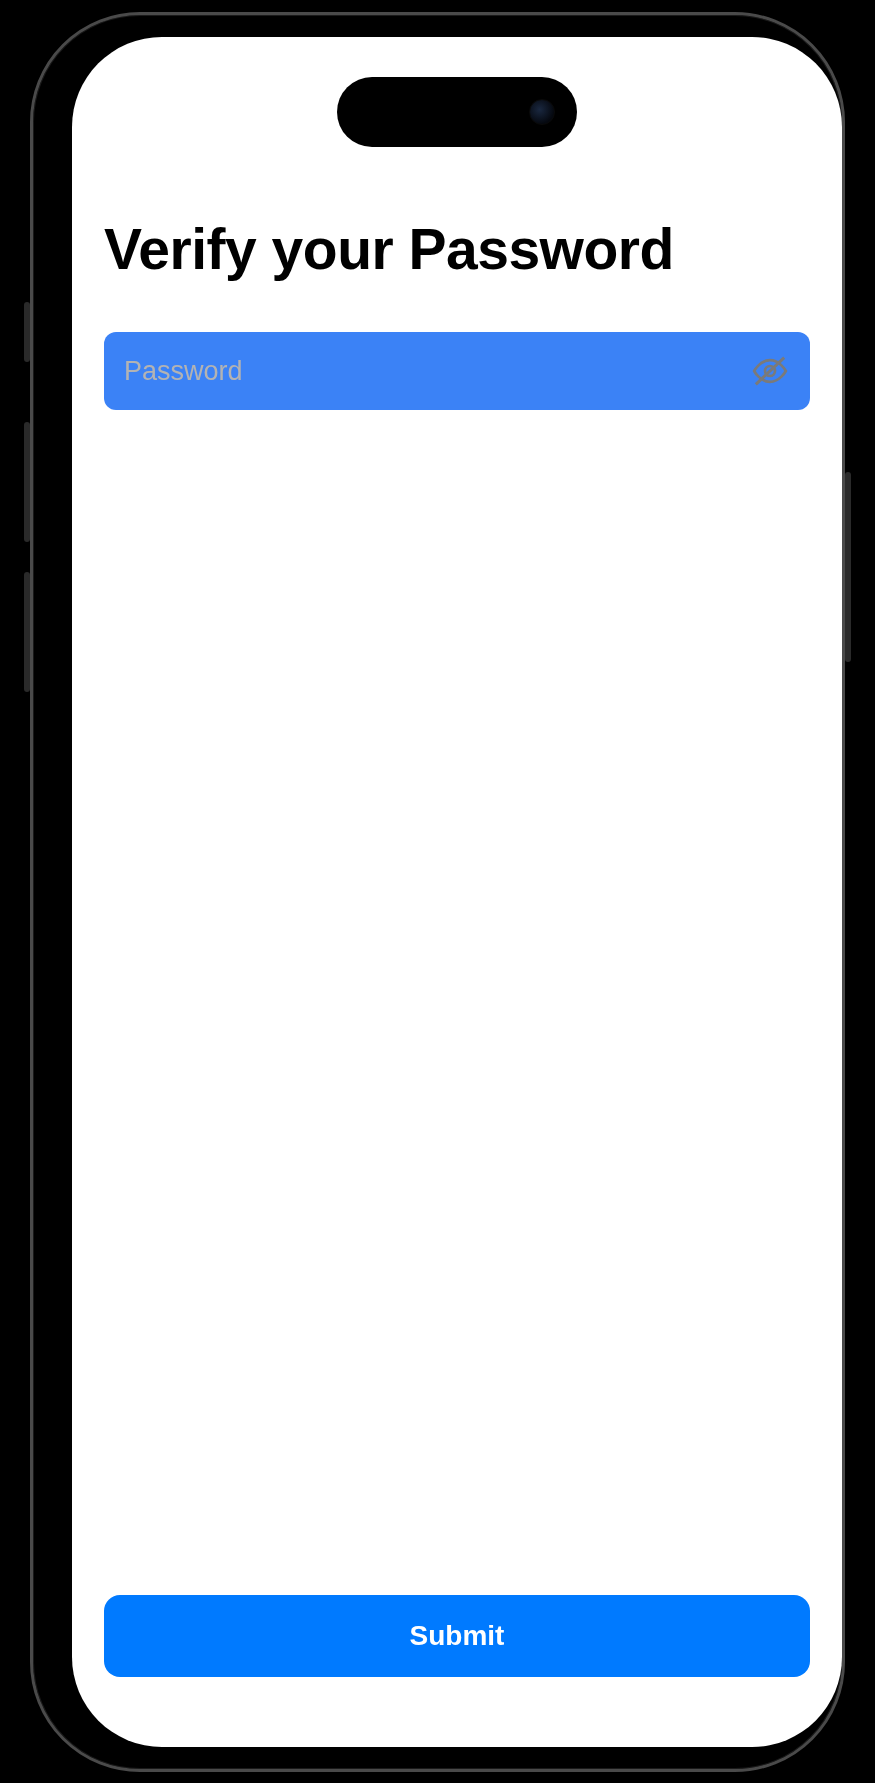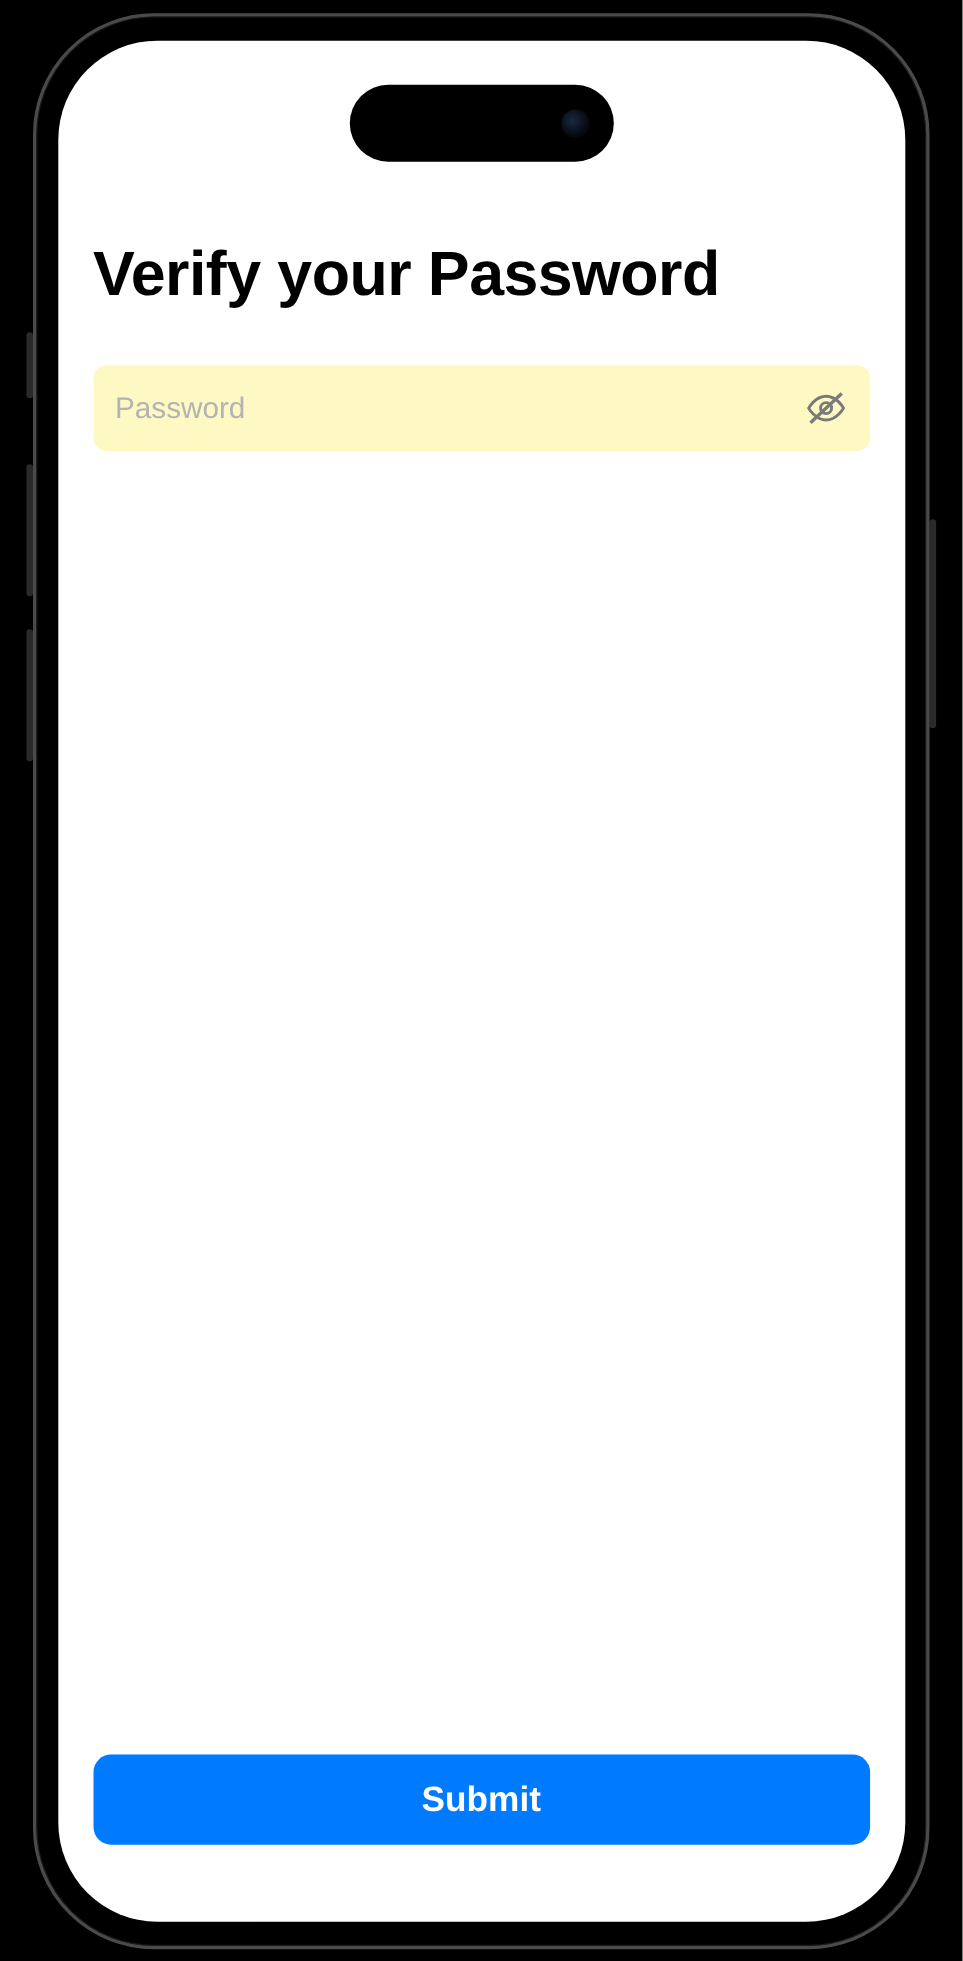--- a/index.html
+++ b/index.html
@@ -22,21 +22,21 @@
     .device-frame {
       position: relative;
       width: 815px;
       height: 1760px;
       background: #000;
       border-radius: 110px;
       border: 3px solid #4a4a4a;
       box-shadow: 0 0 0 1px #1a1a1a inset;
       display: flex;
       align-items: center;
-      justify-content: center;
+      justify-content: flex-end;
     }
 
     .device-outer {
       position: relative;
     }
 
     .side-button {
       position: absolute;
       background: #2a2a2a;
       border-radius: 3px;
@@ -114,21 +114,21 @@
 
     .input-wrap {
       margin-top: 50px;
       position: relative;
       width: 100%;
     }
 
     .password-input {
       width: 100%;
       height: 78px;
-      background: #fef9c3;
+      background: #3b82f6;
       border: none;
       border-radius: 12px;
       padding: 0 80px 0 20px;
       font-size: 27px;
       color: #000;
       outline: none;
       font-family: inherit;
     }
 
     .password-input::placeholder {
@@ -161,21 +161,21 @@
       padding-bottom: 70px;
     }
 
     .submit-button {
       width: 100%;
       height: 82px;
       background: #007aff;
       border: none;
       border-radius: 16px;
       color: #fff;
-      font-size: 32px;
+      font-size: 28px;
       font-weight: 600;
       cursor: pointer;
       font-family: inherit;
     }
   </style>
 </head>
 <body>
 
 <div class="device-outer">
   <div class="side-button btn-left-1"></div>

